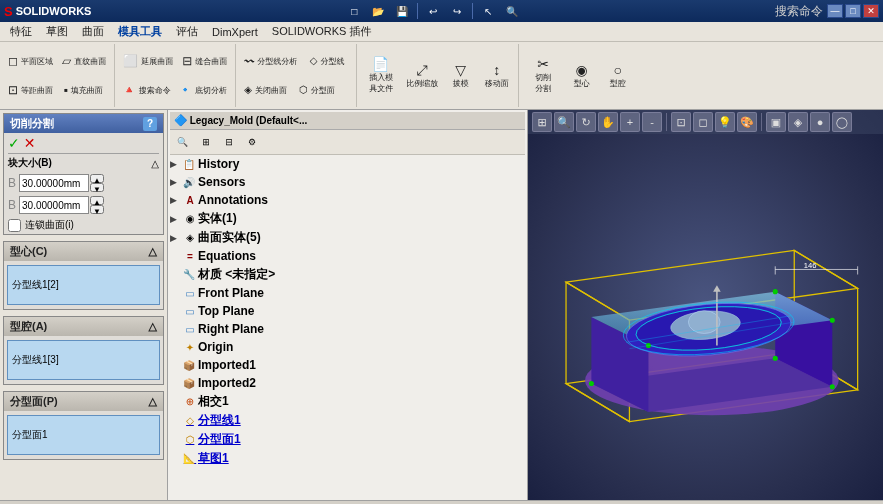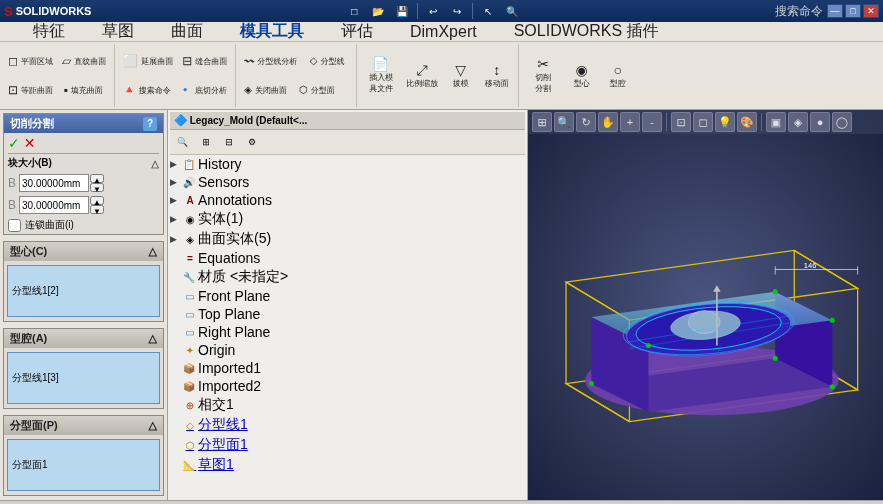--- a/index.html
+++ b/index.html
@@ -54,33 +54,33 @@
     .checkbox-row { display: flex; align-items: center; gap: 4px; padding: 2px 4px; font-size: 10px; }
 
     
     .sub-panel { margin: 3px; border: 1px solid #888; background: #e0ddd8; }
     .sub-panel-title {
       background: linear-gradient(to bottom, #d4d0c8, #bab6ae);
       padding: 2px 6px; font-size: 11px; font-weight: bold; color: #222;
       display: flex; align-items: center; justify-content: space-between;
     }
     .sub-panel-content { padding: 3px; min-height: 40px; }
-    .item-box { background: #b8d8f0; border: 1px solid #6090c0; padding: 18px 4px; font-size: 10px; margin: 1px 0; }
+    .item-box { background: #b8d8f0; border: 1px solid #6090c0; padding: 12px 4px; font-size: 10px; margin: 1px 0; }
 
     
     #feature-tree {
       flex: 1; overflow-y: auto; padding: 2px; background: #f0eeea;
     }
     .tree-item {
       display: flex; align-items: center; padding: 1px 0; cursor: pointer; font-size: 11px;
       white-space: nowrap;
     }
     .tree-icon { width: 16px; height: 16px; display: inline-flex; align-items: center; justify-content: center; font-size: 10px; }
     .expand-arrow { width: 12px; font-size: 9px; color: #444; }
-    .tree-label { font-size: 14px; }
+    .tree-label { font-size: 12px; font-weight: bold; }
     .tree-item.highlighted { color: #0000cc; text-decoration: underline; }
 
     
     #viewport {
       flex: 1; background: #2a3050; position: relative; overflow: hidden;
     }
     #viewport-bg {
       width: 100%; height: 100%;
       background: radial-gradient(ellipse at center, #4a5580 0%, #2a3050 70%, #1a2040 100%);
       position: absolute; top: 0; left: 0;
@@ -106,21 +106,21 @@
     #status-bar {
       height: 20px; background: #d4d0c8; border-top: 1px solid #a0a0a0;
       display: flex; align-items: center; padding: 0 8px; font-size: 10px; color: #333;
     }
     .sep-h { height: 1px; background: #a0a0a0; margin: 2px 0; }
 
     #menu-bar {
       display: flex; background: #e8e4dc; height: 20px; align-items: center;
       border-bottom: 1px solid #c0bdb5; padding: 0 4px; gap: 2px;
     }
-    .menu-item { padding: 2px 6px; font-size: 16px; cursor: pointer; color: #222; margin-left: 23px; }
+    .menu-item { padding: 2px 6px; font-size: 11px; cursor: pointer; color: #222; }
   </style>
 </head>
 <body>
 
 <div id="title-bar">
   <div class="logo">
     <span style="color:#e00;font-size:13px;font-weight:900">S</span>
     <span>SOLIDWORKS</span>
   </div>
   <div style="display:flex;gap:2px;flex:1;justify-content:center;align-items:center;">

